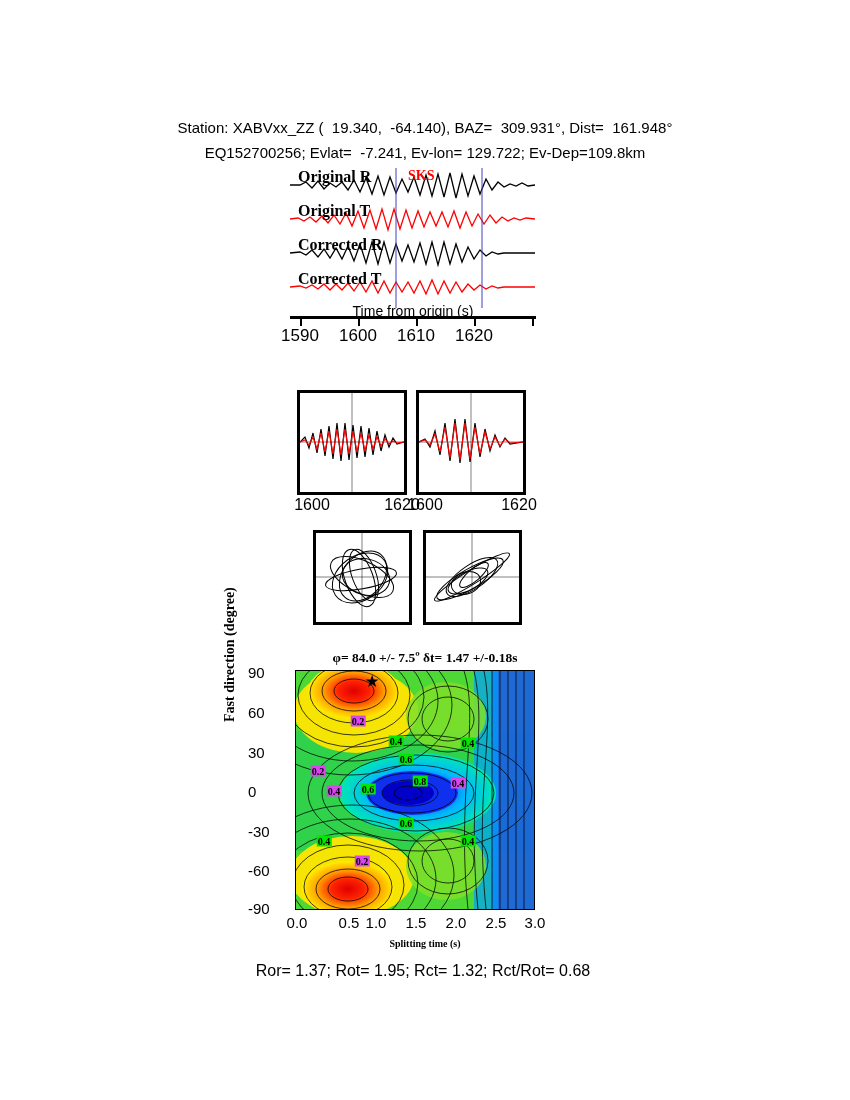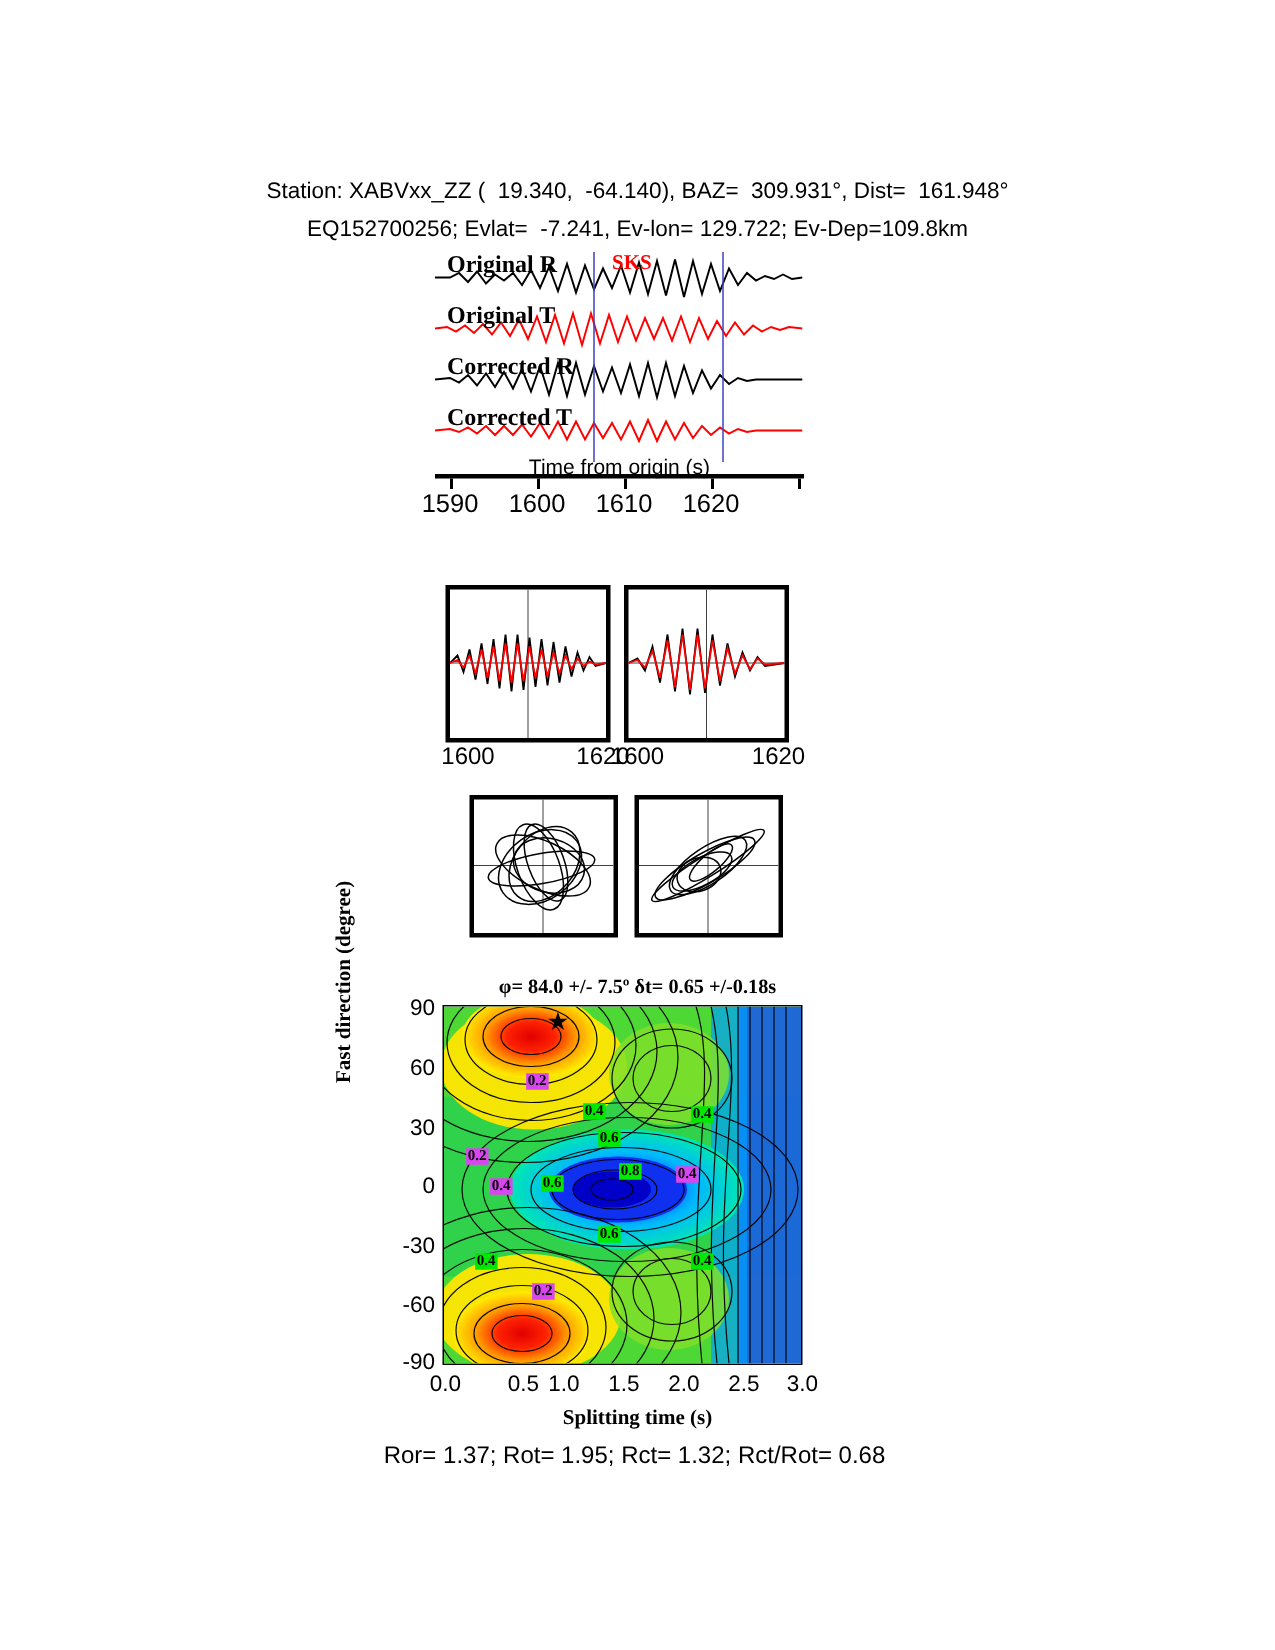--- a/index.html
+++ b/index.html
@@ -155,21 +155,21 @@
     font-weight: bold;
     font-family: "Liberation Serif", serif;
     transform: rotate(-90deg);
     transform-origin: left top;
     white-space: nowrap;
   }
   .ytick {
     position: absolute;
     right: 0;
     font-size: 15px;
-    text-align: right;
+    text-align: left;
     transform: translateY(-50%);
     white-space: nowrap;
   }
   .ytick-col {
     position: absolute;
     left: 240px;
     top: 670px;
     width: 50px;
     height: 240px;
   }
@@ -185,21 +185,21 @@
     position: absolute;
     top: 0;
     transform: translateX(-50%);
   }
   .xlabel {
     position: absolute;
     left: 0;
     top: 938px;
     width: 850px;
     text-align: center;
-    font-size: 14px;
+    font-size: 10px;
     font-weight: bold;
     font-family: "Liberation Serif", serif;
   }
   .footer {
     position: absolute;
     left: 0;
     top: 962px;
     width: 846px;
     text-align: center;
     font-size: 16px;
@@ -333,21 +333,21 @@
       <line x1="46" y1="0" x2="46" y2="89" stroke="#000" stroke-width="0.5"></line>
       <ellipse cx="46" cy="44" rx="44" ry="7" transform="rotate(-32 46 44)" fill="none" stroke="#000" stroke-width="1"></ellipse>
       <ellipse cx="44" cy="46" rx="38" ry="10" transform="rotate(-30 44 46)" fill="none" stroke="#000" stroke-width="1"></ellipse>
       <ellipse cx="46" cy="44" rx="30" ry="12" transform="rotate(-34 46 44)" fill="none" stroke="#000" stroke-width="1"></ellipse>
       <ellipse cx="42" cy="48" rx="22" ry="9" transform="rotate(-28 42 48)" fill="none" stroke="#000" stroke-width="1"></ellipse>
       <ellipse cx="40" cy="50" rx="15" ry="11" transform="rotate(-20 40 50)" fill="none" stroke="#000" stroke-width="1"></ellipse>
       <ellipse cx="48" cy="42" rx="18" ry="6" transform="rotate(-40 48 42)" fill="none" stroke="#000" stroke-width="1"></ellipse>
     </svg>
   </div>
 
-  <div class="contour-title">φ= 84.0 +/- 7.5º δt= 0.65 +/-0.18s</div>
+  <div class="contour-title">φ= 84.0 +/- 7.5º δt= 1.47 +/-0.18s</div>
 
   <div class="ylabel">Fast direction (degree)</div>
 
   <div class="ytick-col" style="left:240px;">
     <div class="ytick" style="top:2px;width:42px;">90</div>
     <div class="ytick" style="top:42px;width:42px;">60</div>
     <div class="ytick" style="top:82px;width:42px;">30</div>
     <div class="ytick" style="top:121px;width:42px;">0</div>
     <div class="ytick" style="top:161px;width:42px;">-30</div>
     <div class="ytick" style="top:200px;width:42px;">-60</div>

